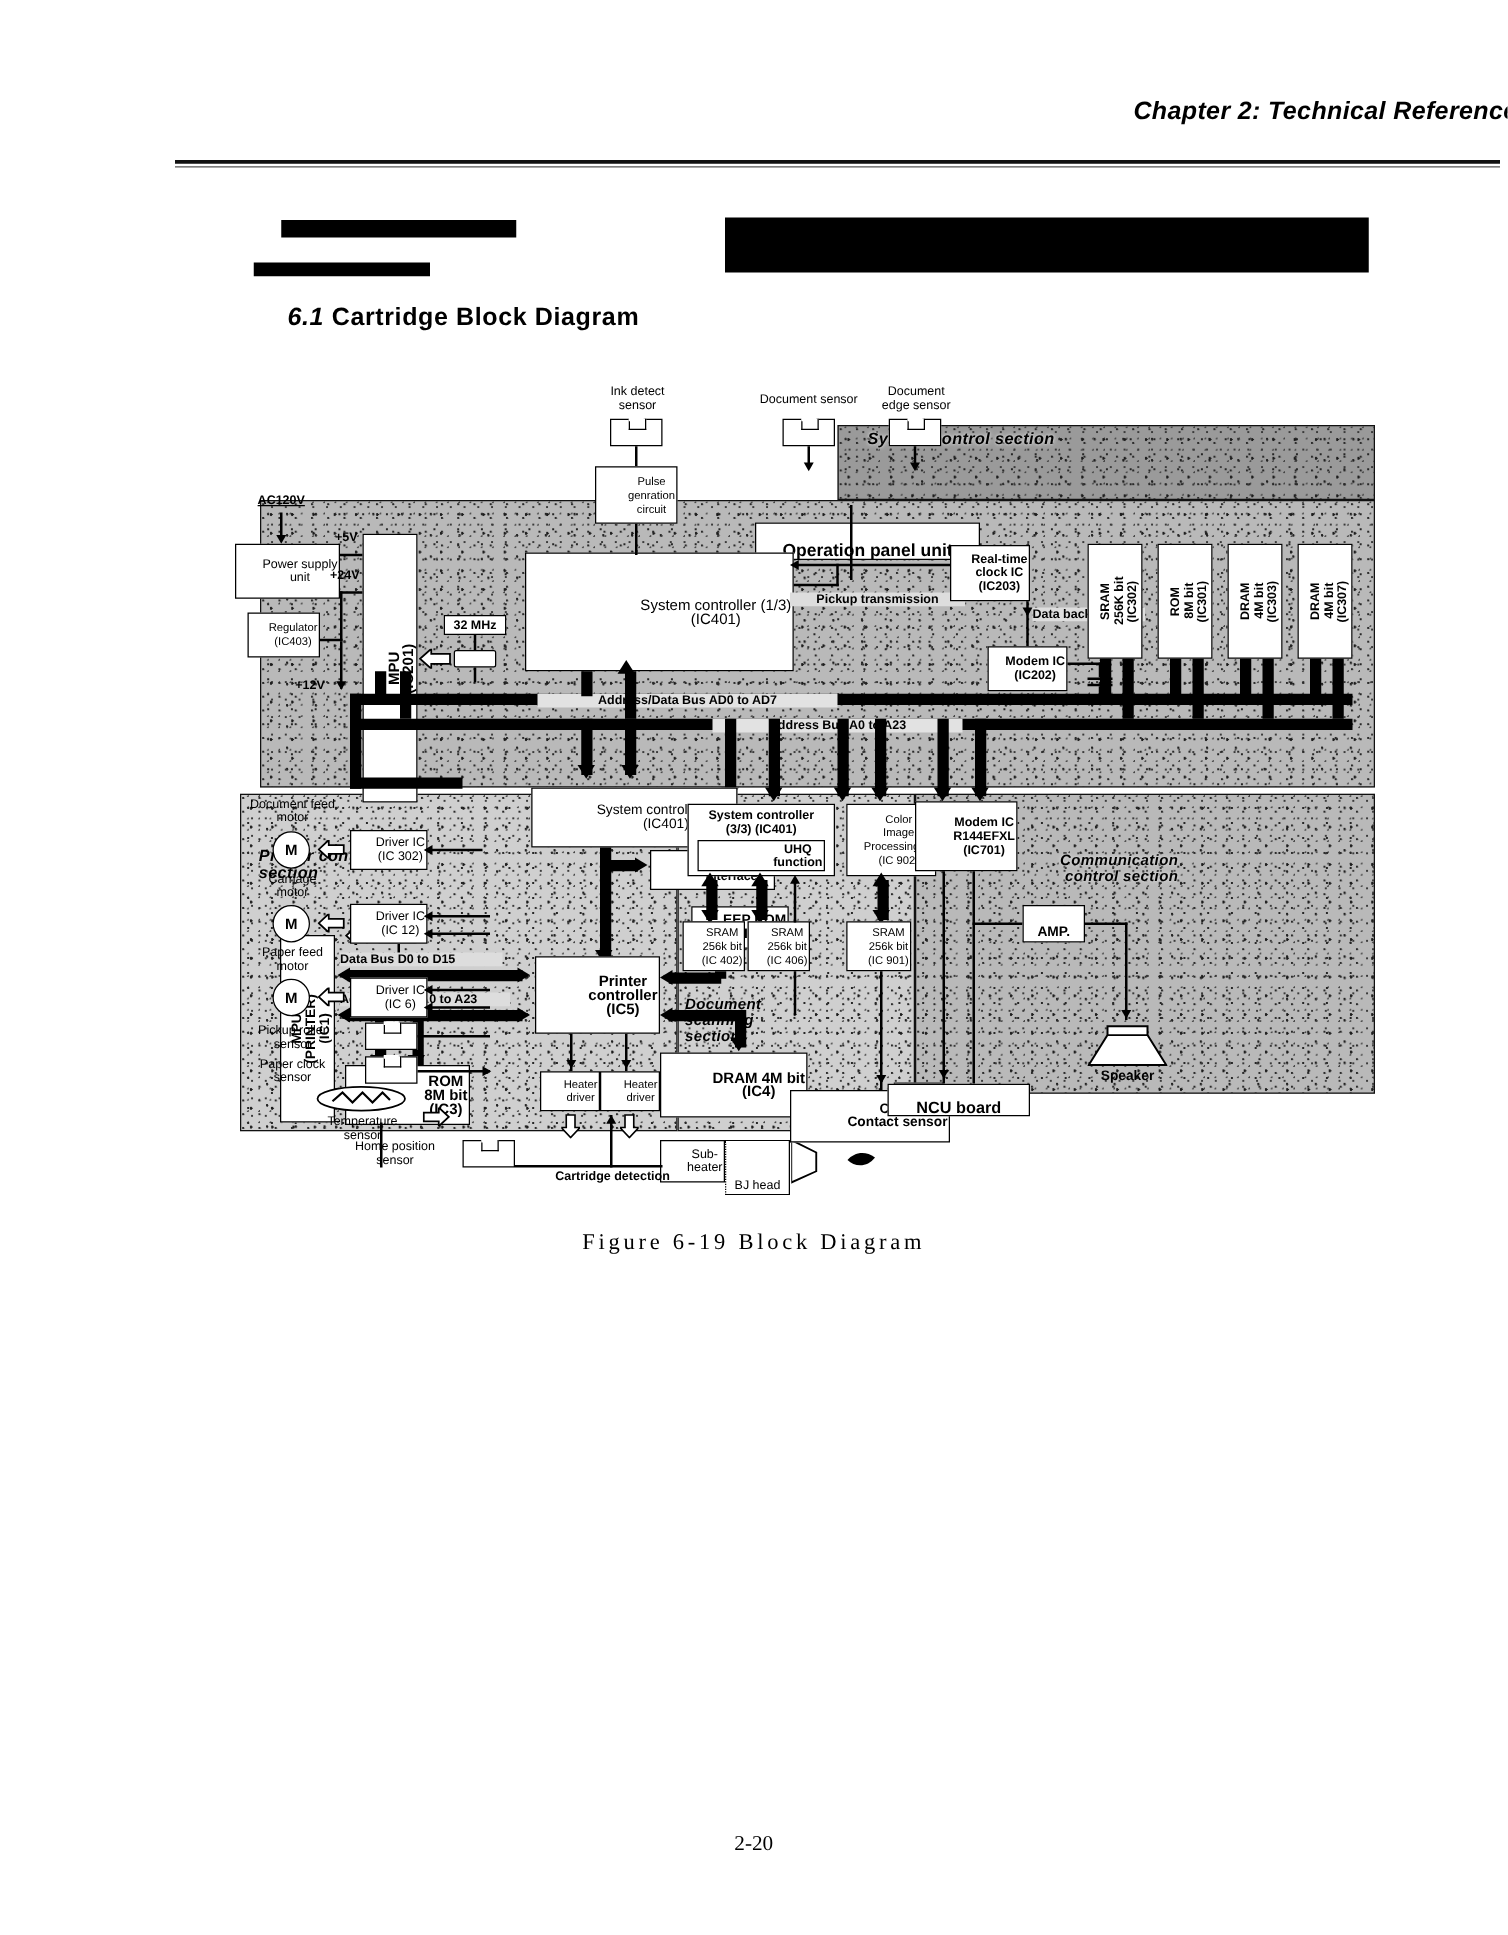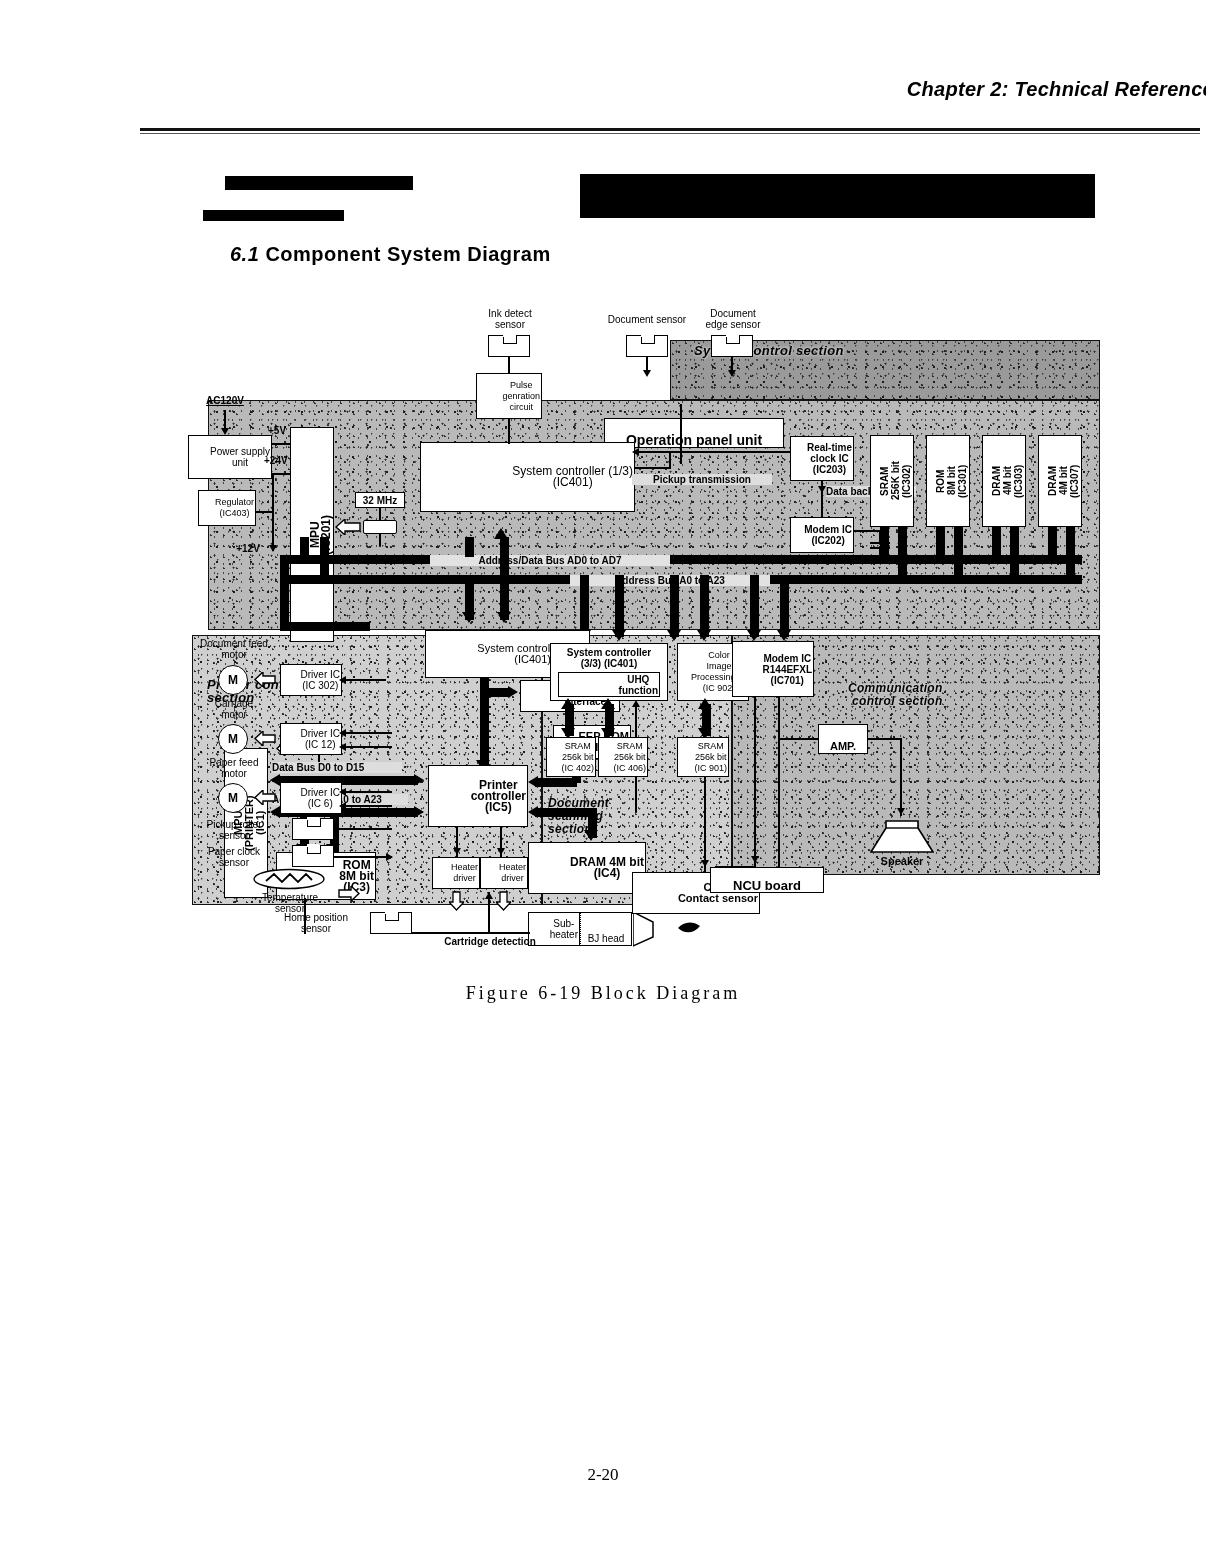--- a/index.html
+++ b/index.html
@@ -96,21 +96,21 @@
 </div>
 <div class="header-rule"></div>
 <div class="header-rule2"></div>
 
 <div class="redact-a"></div>
 <div class="redact-b"></div>
 <div class="redact-c"></div>
 
 <div class="sec-title">
   <span class="num">6.1</span>
-  <span>Component System Diagram</span>
+  <span>Cartridge Block Diagram</span>
 </div>
 
 <div id="diagram">
 
   <div class="sect dark" style="left:490px;top:40px;width:430px;height:60px;"></div>
   <div class="sect" style="left:28px;top:100px;width:892px;height:230px;"></div>
   <div class="sect-label" style="left:514px;top:44px;font-size:13px;">System control section</div>
 
   <div class="sect light" style="left:12px;top:335px;width:350px;height:270px;"></div>
   <div class="sect-label" style="left:27px;top:378px;white-space:pre;font-size:13px;"><span>Printer control
@@ -186,32 +186,32 @@
     </div>
   <div class="ln" style="left:199px;top:208px;width:2px;height:12px;"></div>
   <div class="xtal" style="left:183px;top:220px;width:34px;height:14px;"></div>
   <div class="ln" style="left:199px;top:234px;width:2px;height:12px;"></div>
   <div class="harr" style="left:155px;top:219px;">
     <svg width="26" height="16" viewBox="0 0 26 16">
         <path d="M25,4 L10,4 L10,0 L1,8 L10,16 L10,12 L25,12 Z" fill="#fff" stroke="#000" stroke-width="1.4"></path>
       </svg>
   </div>
 
-  <div class="box" style="left:240px;top:142px;width:215px;height:70px;flex-direction:column;white-space:pre;font-size:12px;font-weight:normal;"><span>System controller (1/3)
+  <div class="box" style="left:240px;top:142px;width:215px;height:95px;flex-direction:column;white-space:pre;font-size:12px;font-weight:normal;"><span>System controller (1/3)
 (IC401)</span></div>
 
   <div class="ln" style="left:328px;top:140px;width:2px;height:4px;"></div>
 
   <div class="ln" style="left:455px;top:151px;width:155px;height:2px;"></div>
   <div class="ln" style="left:489px;top:151px;width:2px;height:18px;"></div>
   <div class="ln" style="left:455px;top:167px;width:36px;height:2px;"></div>
   <div class="tarrR" style="left:452px;top:148px;transform:rotate(180deg);"></div>
   <div class="lbl b" style="left:452px;top:174px;width:140px;font-size:10px;background:#ddd;"><span>Pickup transmission</span></div>
 
-  <div class="box thin" style="left:610px;top:136px;width:64px;height:45px;flex-direction:column;white-space:pre;font-size:10px;font-weight:bold;"><span>Real-time
+  <div class="box thin" style="left:580px;top:136px;width:64px;height:45px;flex-direction:column;white-space:pre;font-size:10px;font-weight:bold;"><span>Real-time
 clock IC
 (IC203)</span></div>
   <div class="ln" style="left:641px;top:181px;width:2px;height:36px;"></div>
   <div class="tarrD" style="left:638px;top:186px;"></div>
   <div class="lbl b" style="left:646px;top:186px;width:90px;text-align:left;font-size:10px;background:#ddd;"><span>Data backup</span></div>
 
   <div class="box thin" style="left:610px;top:217px;width:64px;height:36px;flex-direction:column;white-space:pre;font-size:10px;font-weight:bold;"><span>Modem IC
 (IC202)</span></div>
   <div class="ln" style="left:674px;top:230px;width:26px;height:2px;"></div>
   <div class="ln" style="left:699px;top:230px;width:2px;height:12px;"></div>
@@ -360,21 +360,21 @@
       </svg>
   </div>
   <div class="harr" style="left:316px;top:591px;">
     <svg width="15" height="20" viewBox="0 0 15 20">
         <path d="M4,1 L4,11 L0,11 L7.5,19 L15,11 L11,11 L11,1 Z" fill="#fff" stroke="#000" stroke-width="1.3"></path>
       </svg>
   </div>
 
   <div class="box thin" style="left:348px;top:612px;width:52px;height:34px;flex-direction:column;white-space:pre;font-size:10px;"><span>Sub-
 heater</span></div>
-  <div class="box thin" style="left:400px;top:612px;width:52px;height:34px;font-size:10px;border-left:1px dotted #000;">
+  <div class="box thin" style="left:400px;top:612px;width:52px;height:44px;font-size:10px;border-left:1px dotted #000;">
       <span>BJ head</span>
     </div>
   <div class="bjhead" style="left:452px;top:612px;width:0;height:0;">
     <svg width="36" height="36" viewBox="0 0 36 36" style="position:absolute;left:0;top:-1px;">
         <path d="M0,0 L20,10 L20,25 L0,34 Z" fill="#fff" stroke="#000" stroke-width="1.5"></path>
       </svg>
   </div>
   <div style="position:absolute;left:496px;top:620px;">
     <svg width="26" height="16" viewBox="0 0 26 16">
         <path d="M2,8 C7,2 16,0 24,6 C18,14 8,14 2,8 Z" fill="#000"></path>

